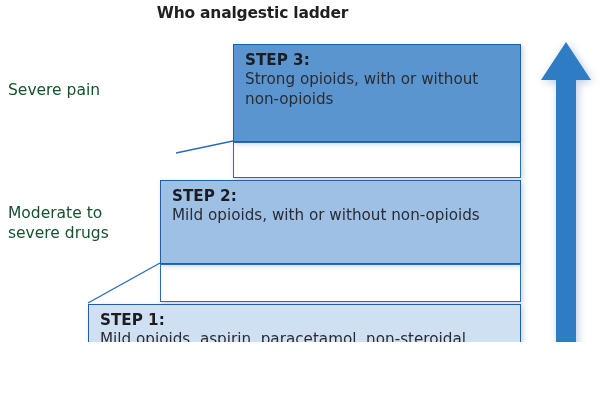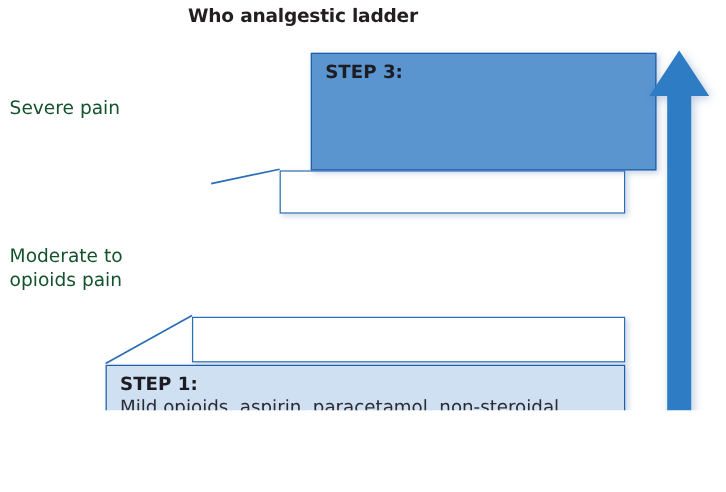--- a/index.html
+++ b/index.html
@@ -101,35 +101,41 @@
 </style>
 </head>
 <body>
 
 <div id="canvas">
 
   <div class="title">Who analgestic ladder</div>
 
   <div class="pain-label" id="pain-severe">Severe pain</div>
   <div class="pain-label" id="pain-moderate">Moderate to
-opioids pain</div>
+severe drugs</div>
 
   <div class="riser" id="riser-3" style="left:233px; top:142px; width:288px; height:36px;"></div>
   <div class="riser" id="riser-2" style="left:160px; top:264px; width:361px; height:38px;"></div>
 
   <svg class="connector" style="left:0; top:0; width:605px; height:410px;">
     <line x1="176" y1="153" x2="233" y2="141"></line>
     <line x1="176" y1="153" x2="176" y2="180" stroke-opacity="0"></line>
     <line x1="88" y1="303" x2="160" y2="263"></line>
   </svg>
 
-  <div class="step-box" id="step3-box" style="left:233px; top:44px; width:288px; height:98px; background:#5a95d0;margin-left:26px;">
+  <div class="step-box" id="step3-box" style="left:233px; top:44px; width:288px; height:98px; background:#5a95d0;">
     <span class="step-head">STEP 3:</span>
+    <span class="step-body">Strong opioids, with or without
+non-opioids</span>
   </div>
 
+  <div class="step-box" id="step2-box" style="left:160px; top:180px; width:361px; height:84px; background:#9dc0e4;">
+    <span class="step-head">STEP 2:</span>
+    <span class="step-body">Mild opioids, with or without non-opioids</span>
+  </div>
 
   <div class="step-box" id="step1-box" style="left:88px; top:304px; width:433px; height:85px; background:#cfe0f2;">
     <span class="step-head">STEP 1:</span>
     <span class="step-body">Mild opioids, aspirin, paracetamol, non-steroidal
 anti-inflammatory drugs (NSAIDs)</span>
   </div>
 
   <svg id="up-arrow" viewBox="0 0 52 352" preserveAspectRatio="none">
     <polygon points="26,2 51,40 36,40 36,350 16,350 16,40 1,40" fill="#2e7cc4"></polygon>
   </svg>

